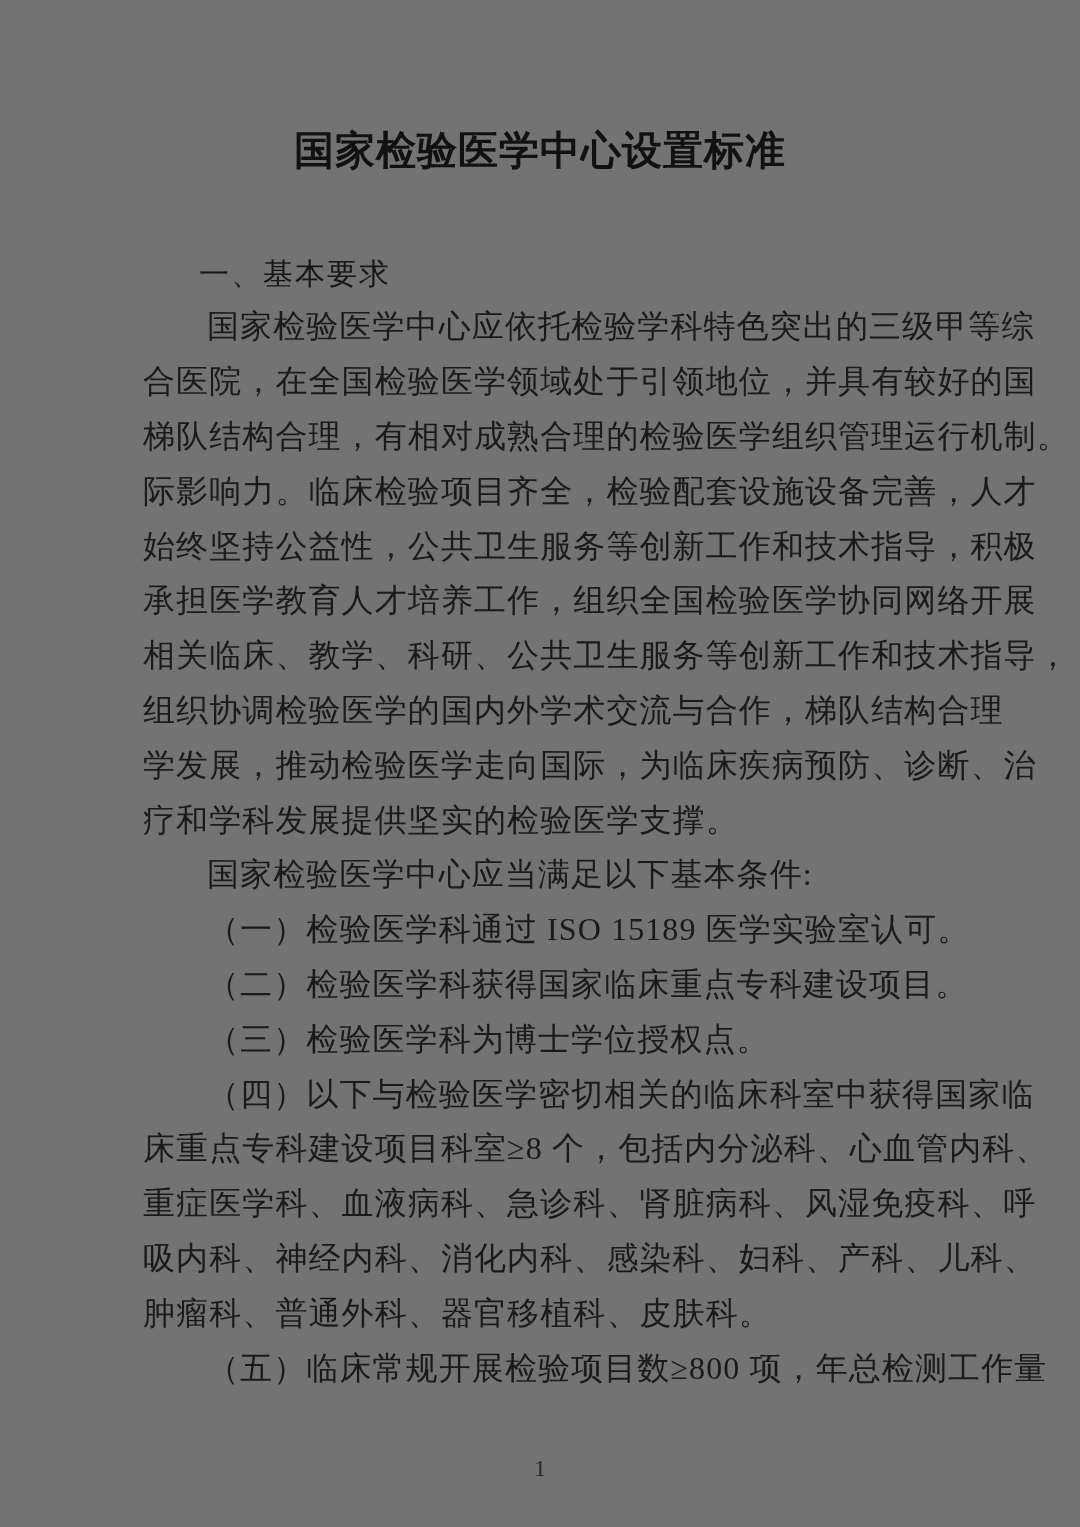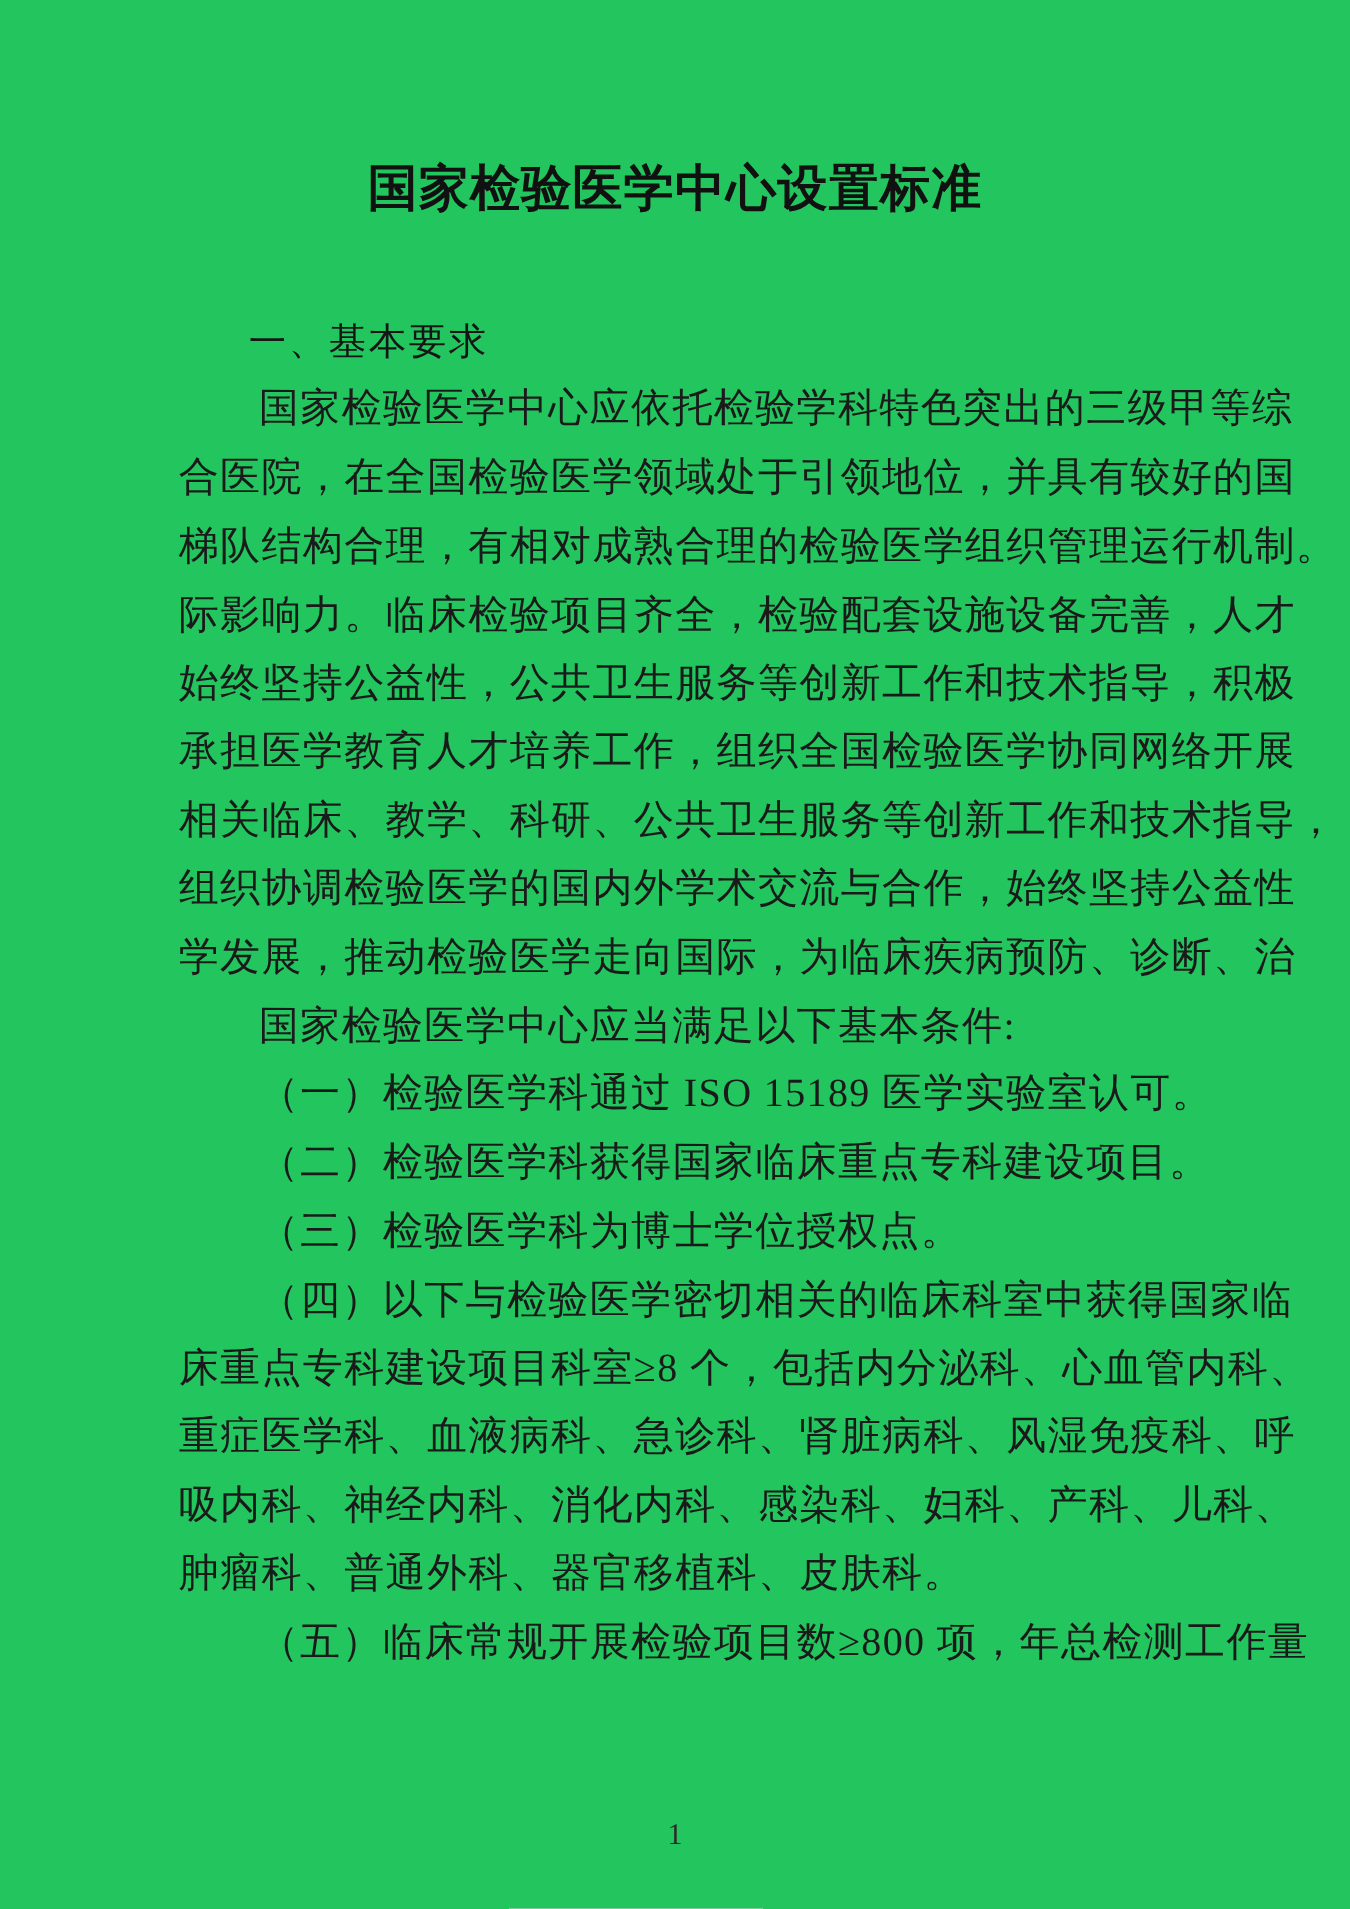--- a/index.html
+++ b/index.html
@@ -5,21 +5,21 @@
   html, body {
     margin: 0;
     padding: 0;
     background: #e8e8e8;
   }
   .page {
     position: relative;
     width: 1080px;
     height: 1527px;
     margin: 0 auto;
-    background: #22c55e;
+    background: #737373;
     color: #161616;
     overflow: hidden;
     font-family: "Liberation Serif", "DejaVu Serif", serif;
   }
   .doc-title {
     margin: 0;
     padding-top: 122px;
     text-align: center;
     font-size: 40px;
     line-height: 58px;
@@ -73,22 +73,23 @@
   <h2 class="section-heading">一、基本要求</h2>
 
   <div class="doc-body" id="doc-body">
       <div class="body-line indent">国家检验医学中心应依托检验学科特色突出的三级甲等综</div>
       <div class="body-line">合医院，在全国检验医学领域处于引领地位，并具有较好的国</div>
       <div class="body-line">梯队结构合理，有相对成熟合理的检验医学组织管理运行机制。</div>
       <div class="body-line">际影响力。临床检验项目齐全，检验配套设施设备完善，人才</div>
       <div class="body-line">始终坚持公益性，公共卫生服务等创新工作和技术指导，积极</div>
       <div class="body-line">承担医学教育人才培养工作，组织全国检验医学协同网络开展</div>
       <div class="body-line">相关临床、教学、科研、公共卫生服务等创新工作和技术指导，</div>
-      <div class="body-line">组织协调检验医学的国内外学术交流与合作，始终坚持公益性</div>
+      <div class="body-line">组织协调检验医学的国内外学术交流与合作，梯队结构合理</div>
       <div class="body-line">学发展，推动检验医学走向国际，为临床疾病预防、诊断、治</div>
+      <div class="body-line">疗和学科发展提供坚实的检验医学支撑。</div>
       <div class="body-line indent">国家检验医学中心应当满足以下基本条件:</div>
       <div class="body-line indent">（一）检验医学科通过 ISO 15189 医学实验室认可。</div>
       <div class="body-line indent">（二）检验医学科获得国家临床重点专科建设项目。</div>
       <div class="body-line indent">（三）检验医学科为博士学位授权点。</div>
       <div class="body-line indent">（四）以下与检验医学密切相关的临床科室中获得国家临</div>
       <div class="body-line">床重点专科建设项目科室≥8 个，包括内分泌科、心血管内科、</div>
       <div class="body-line">重症医学科、血液病科、急诊科、肾脏病科、风湿免疫科、呼</div>
       <div class="body-line">吸内科、神经内科、消化内科、感染科、妇科、产科、儿科、</div>
       <div class="body-line">肿瘤科、普通外科、器官移植科、皮肤科。</div>
       <div class="body-line indent">（五）临床常规开展检验项目数≥800 项，年总检测工作量</div>

